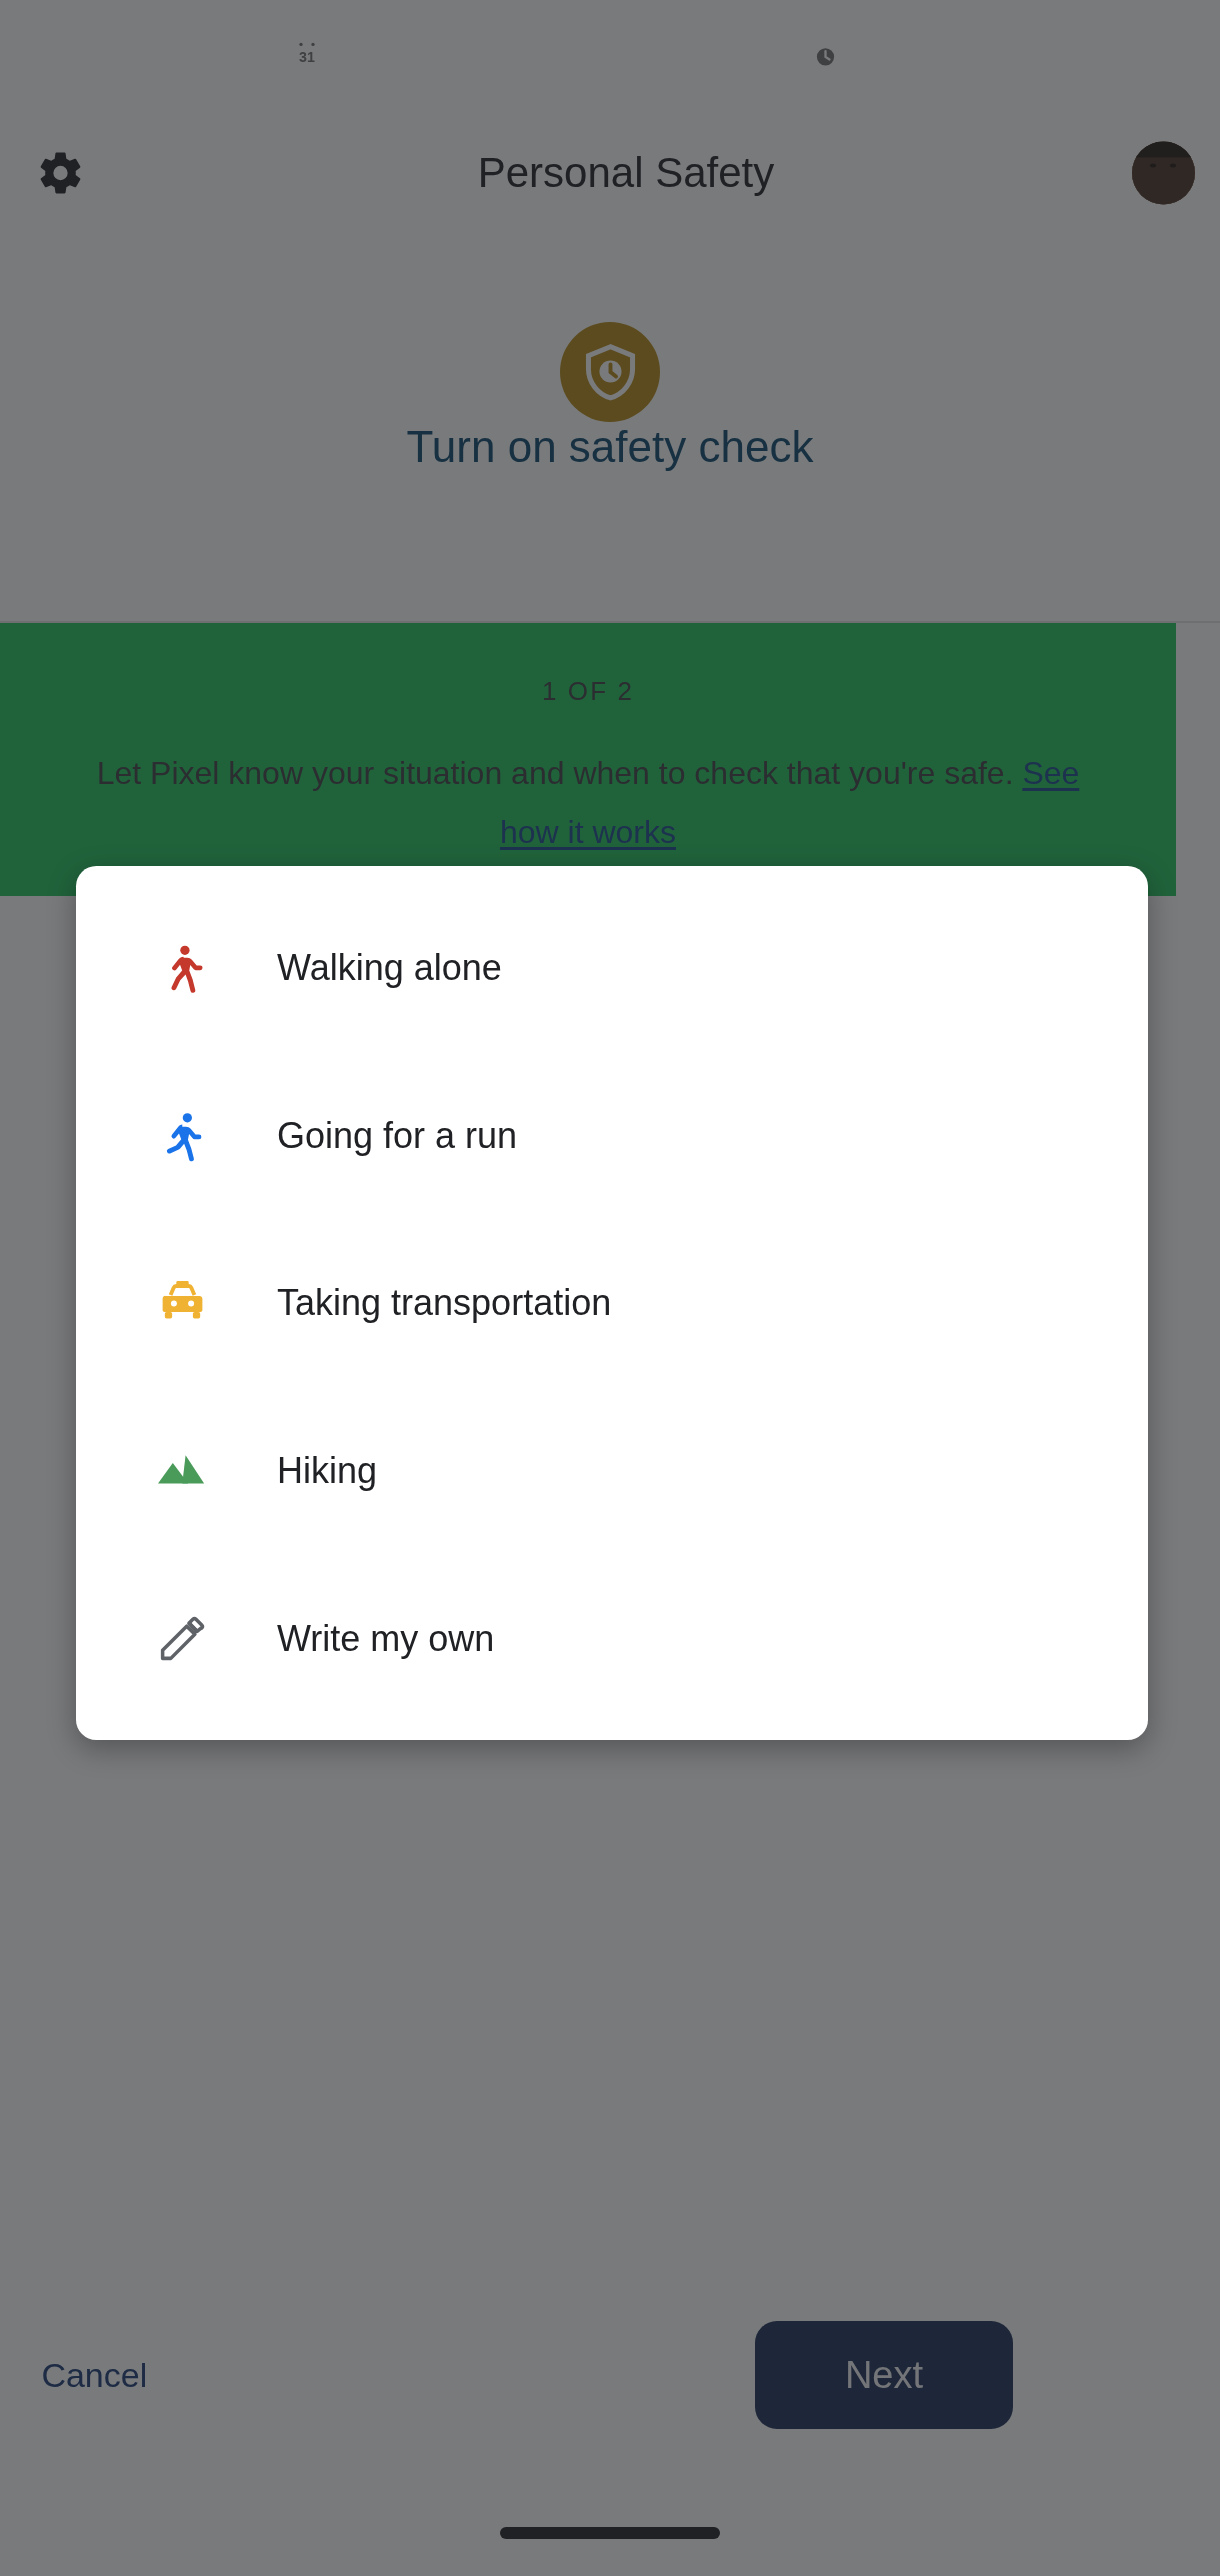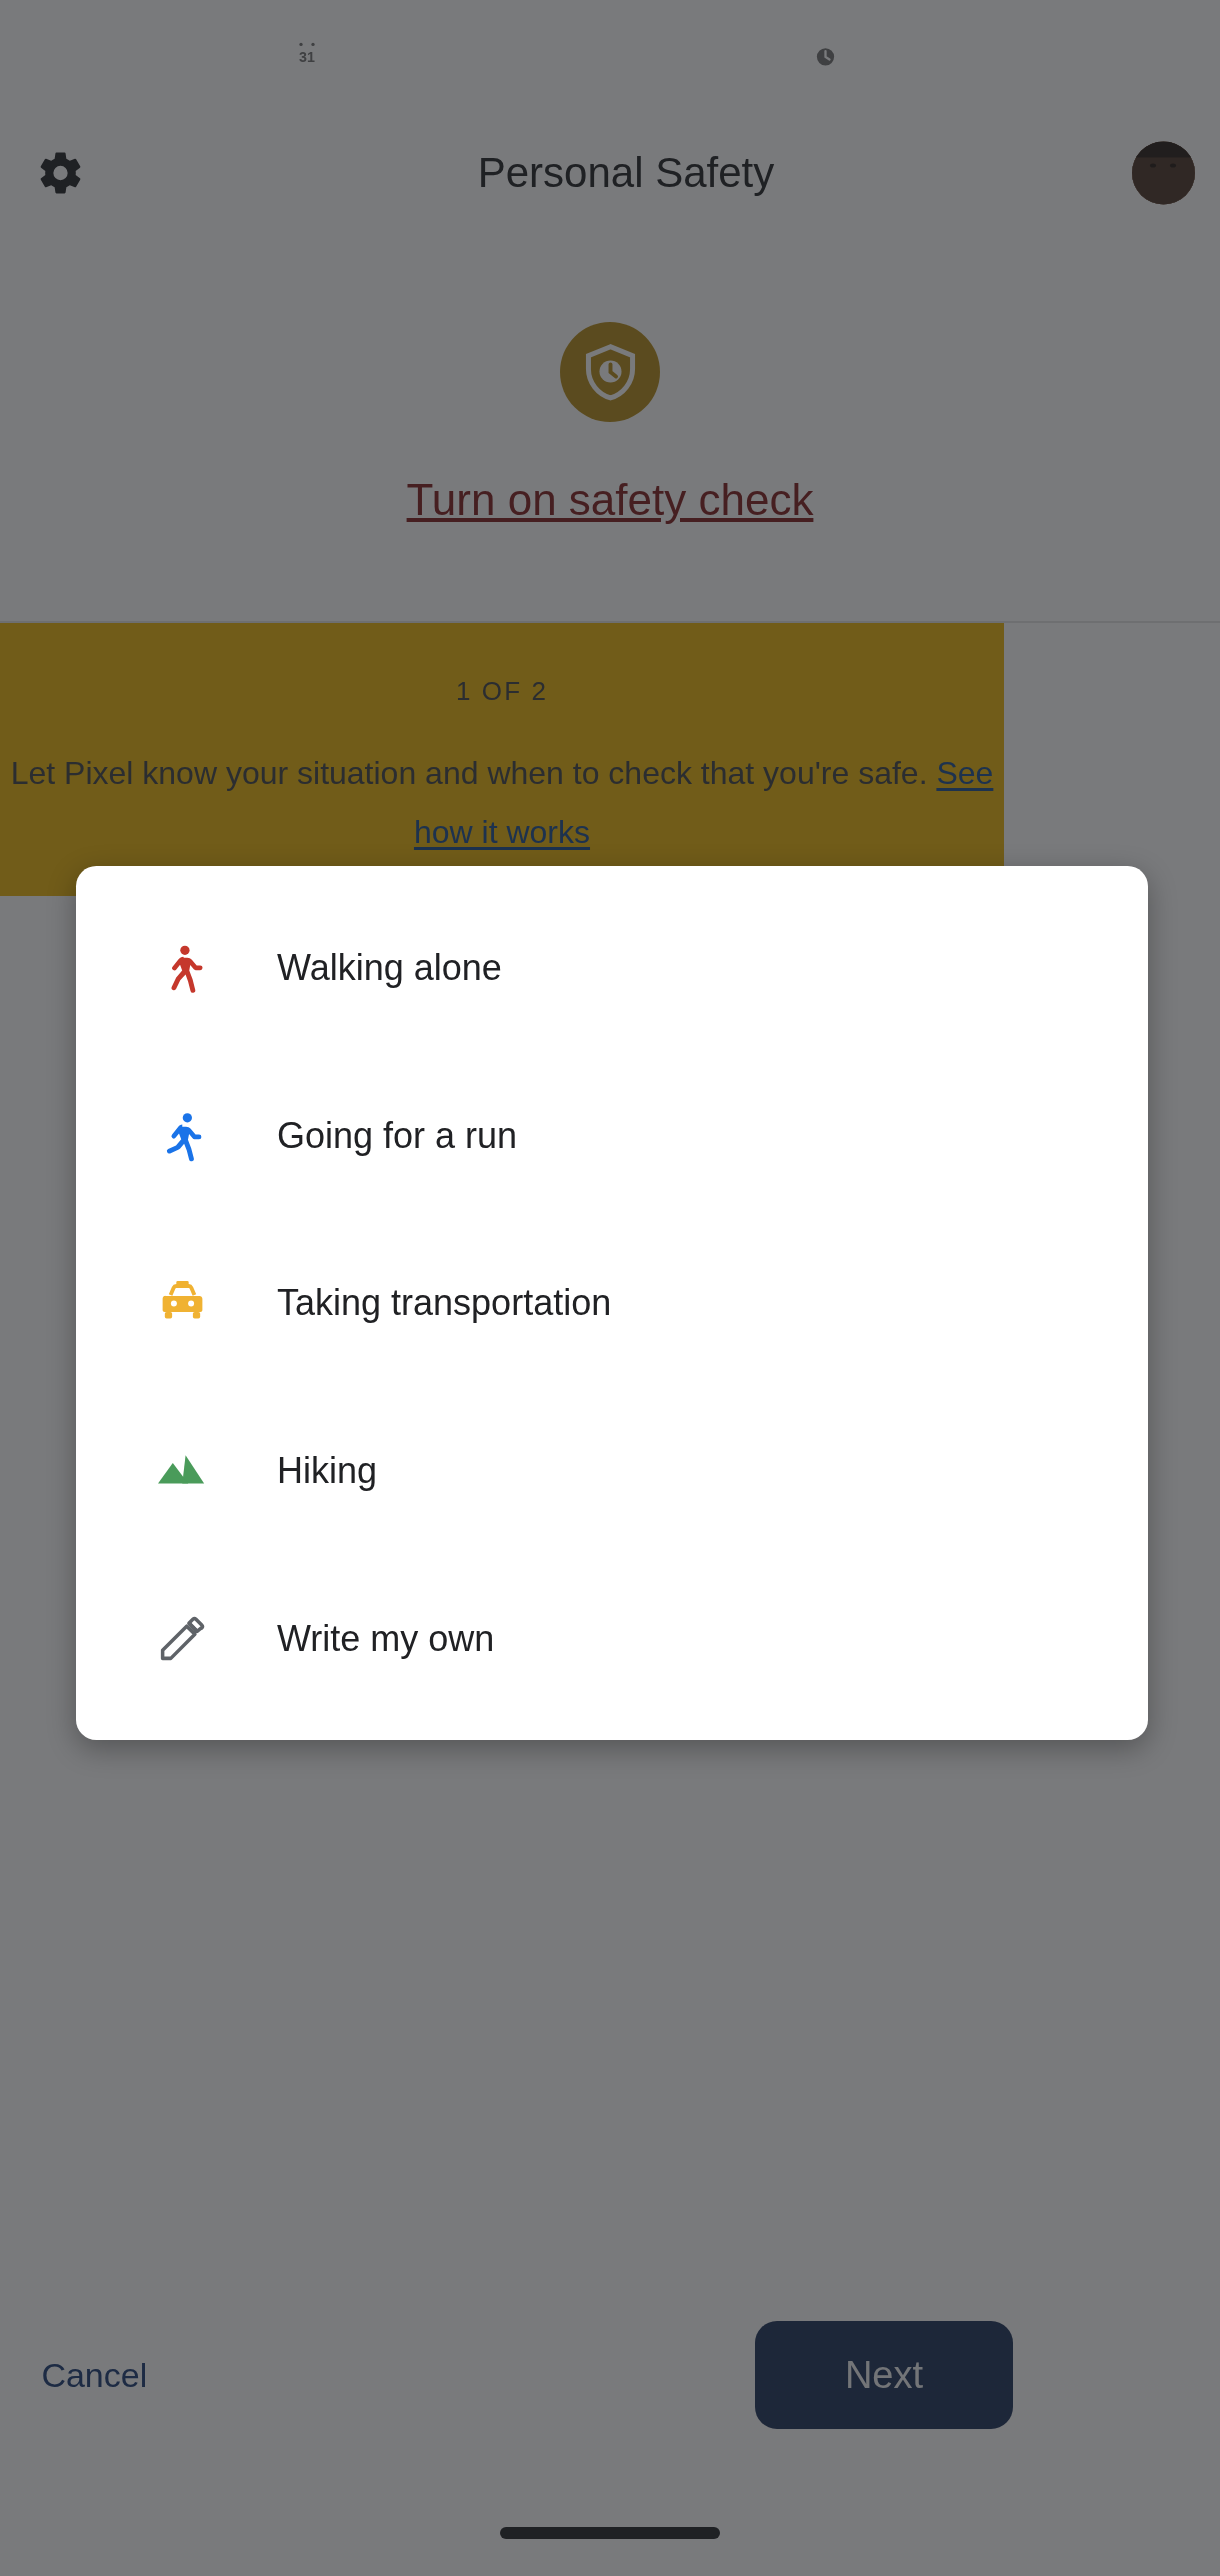--- a/index.html
+++ b/index.html
@@ -130,40 +130,38 @@
     align-items: center;
   }
   #hero-icon {
     margin-top: 85px;
     width: 100px; height: 100px;
     border-radius: 50%;
     background: #b58b17;
     display: flex; align-items: center; justify-content: center;
   }
   #hero-title {
-    margin-top: 53px;
     font-size: 44px;
-    color: #7f1d1d;
+    color: #0c4a6e;
     text-align: center;
-    text-decoration: underline;
   }
 
   #hero-divider {
     position: absolute;
     left: 0; top: 621px;
     width: 1220px; height: 1.7px;
     background: #e4e4e4;
   }
 
   
   #step-area {
     position: absolute;
     left: 0; top: 623px;
-    width: 1004px;
-    background: #eab308;
+    width: 1176px;
+    background: #22c55e;
     padding-top: 53px;
     padding-bottom: 34px;
     display: flex;
     flex-direction: column;
     align-items: center;
   }
   #step-counter {
     font-size: 26px;
     letter-spacing: 2.1px;
     color: #3c4043;

